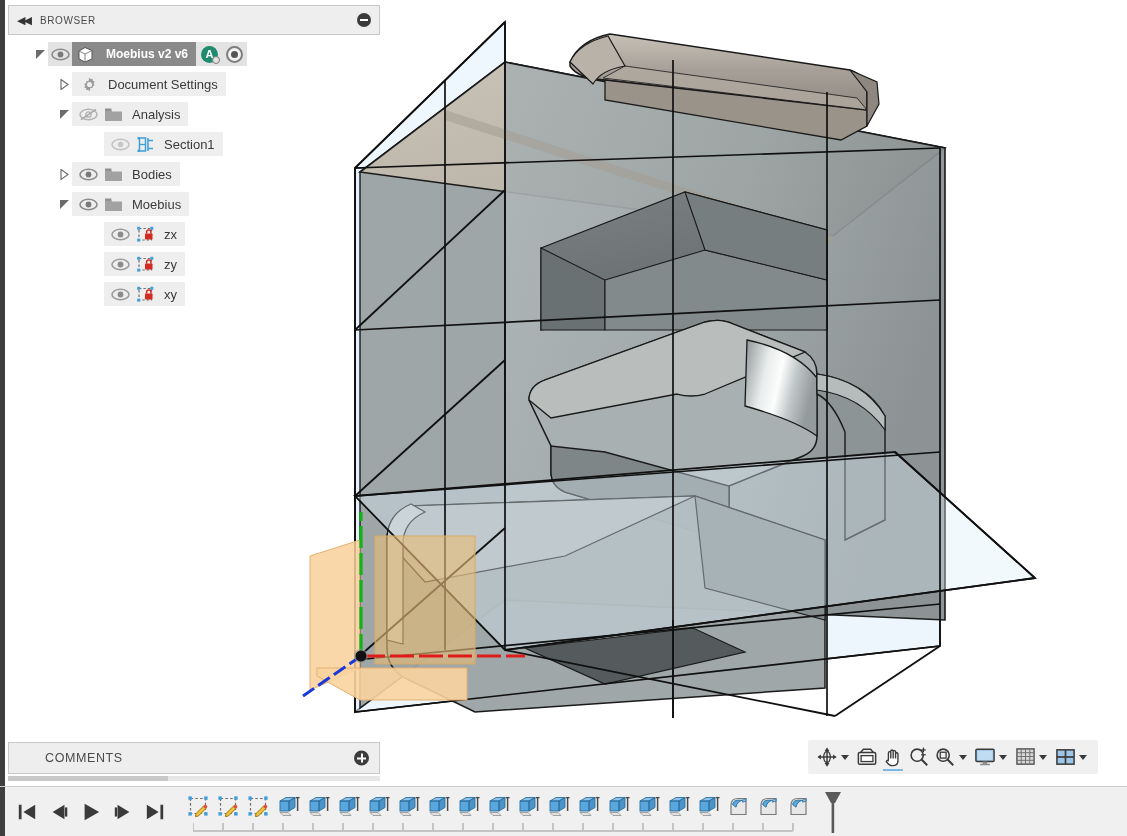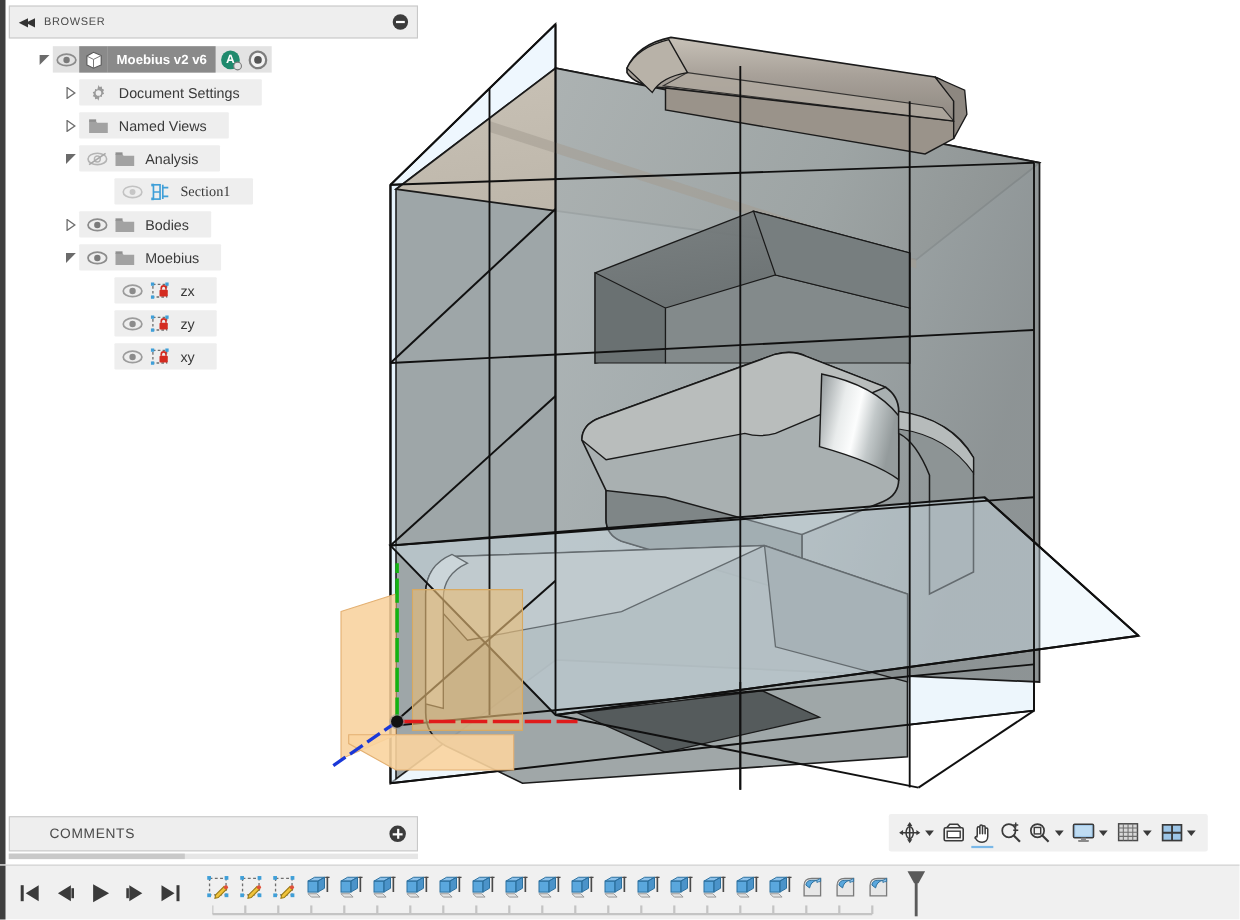--- a/index.html
+++ b/index.html
@@ -67,21 +67,21 @@
     cursor: pointer;
   }
   .twisty-expanded {
     width: 0; height: 0;
     border-top: 9px solid #6b6b6b;
     border-right: 9px solid transparent;
   }
   .row-chip {
     display: flex; align-items: center;
     background: #eeeeee; height: 24px;
-    padding: 0 20px 0 4px; border-radius: 1px;
+    padding: 0 8px 0 4px; border-radius: 1px;
   }
   .eye { width: 24px; height: 24px; flex: 0 0 24px; display:flex; align-items:center; justify-content:center; cursor:pointer; }
   .icon-box { width: 26px; height: 24px; flex: 0 0 26px; display:flex; align-items:center; justify-content:center; }
   .row-label { margin-left: 6px; font-size: 13px; color: #3a3a3a; }
 
   
   .root-sel {
     display: flex; align-items: center;
     background: #e3e3e3; height: 24px; padding-right: 4px;
   }
@@ -375,36 +375,20 @@
           <span class="icon-box">
             <svg width="17" height="17" viewBox="0 0 20 20">
                 <path d="M10 1.6l1.2 2.1 2.4-.5.3 2.4 2.2 1-1.2 2.1 1.2 2.1-2.2 1-.3 2.4-2.4-.5L10 18.4l-1.2-2.1-2.4.5-.3-2.4-2.2-1L5.1 11.3 3.9 9.2l2.2-1 .3-2.4 2.4.5z" fill="#9a9a9a"></path>
                 <circle cx="10" cy="10" r="3" fill="#eeeeee"></circle>
               </svg>
           </span>
           <span class="row-label">Document Settings</span>
         </span>
       </div>
 
-      <div class="tree-row" style="padding-left:48px;">
-        <span class="twisty">
-          <svg width="9" height="11" viewBox="0 0 9 11">
-              <polygon points="1,0.6 8,5.5 1,10.4" fill="none" stroke="#6f6f6f" stroke-width="1.2"></polygon>
-            </svg>
-        </span>
-        <span class="row-chip">
-          <span class="icon-box">
-            <svg width="19" height="15" viewBox="0 0 19 15">
-                <path d="M1 3h6l1.4 1.6H18V14H1z" fill="#a2a2a2"></path>
-                <rect x="1" y="1.5" width="6.4" height="2.2" fill="#8f8f8f"></rect>
-              </svg>
-          </span>
-          <span class="row-label">Named Views</span>
-        </span>
-      </div>
 
 
       <div class="tree-row" style="padding-left:48px;">
         <span class="twisty">
             <span class="twisty-expanded"></span>
           </span>
         <span class="row-chip">
           <span class="eye">
             <svg width="19" height="13" viewBox="0 0 19 13">
                 <ellipse cx="9.5" cy="6.5" rx="8.5" ry="5.2" fill="none" stroke="#b4b4b4" stroke-width="1.5"></ellipse>
@@ -415,21 +399,21 @@
           <span class="icon-box">
             <svg width="19" height="15" viewBox="0 0 19 15">
                 <path d="M1 3h6l1.4 1.6H18V14H1z" fill="#a2a2a2"></path>
                 <rect x="1" y="1.5" width="6.4" height="2.2" fill="#8f8f8f"></rect>
               </svg>
           </span>
           <span class="row-label">Analysis</span>
         </span>
       </div>
 
-      <div class="tree-row" style="padding-left:96px;font-family:Liberation Serif, serif;">
+      <div class="tree-row" style="padding-left:96px;">
         <span class="row-chip">
           <span class="eye">
             <svg width="19" height="13" viewBox="0 0 19 13">
                 <ellipse cx="9.5" cy="6.5" rx="8.5" ry="5.2" fill="none" stroke="#c2c2c2" stroke-width="1.5"></ellipse>
                 <circle cx="9.5" cy="6.5" r="2.7" fill="#c6c6c6"></circle>
               </svg>
           </span>
           <span class="icon-box">
             <svg width="19" height="17" viewBox="0 0 19 17">
               <rect x="3.5" y="2" width="6" height="13" fill="none" stroke="#3f9fd8" stroke-width="1.5"></rect>

